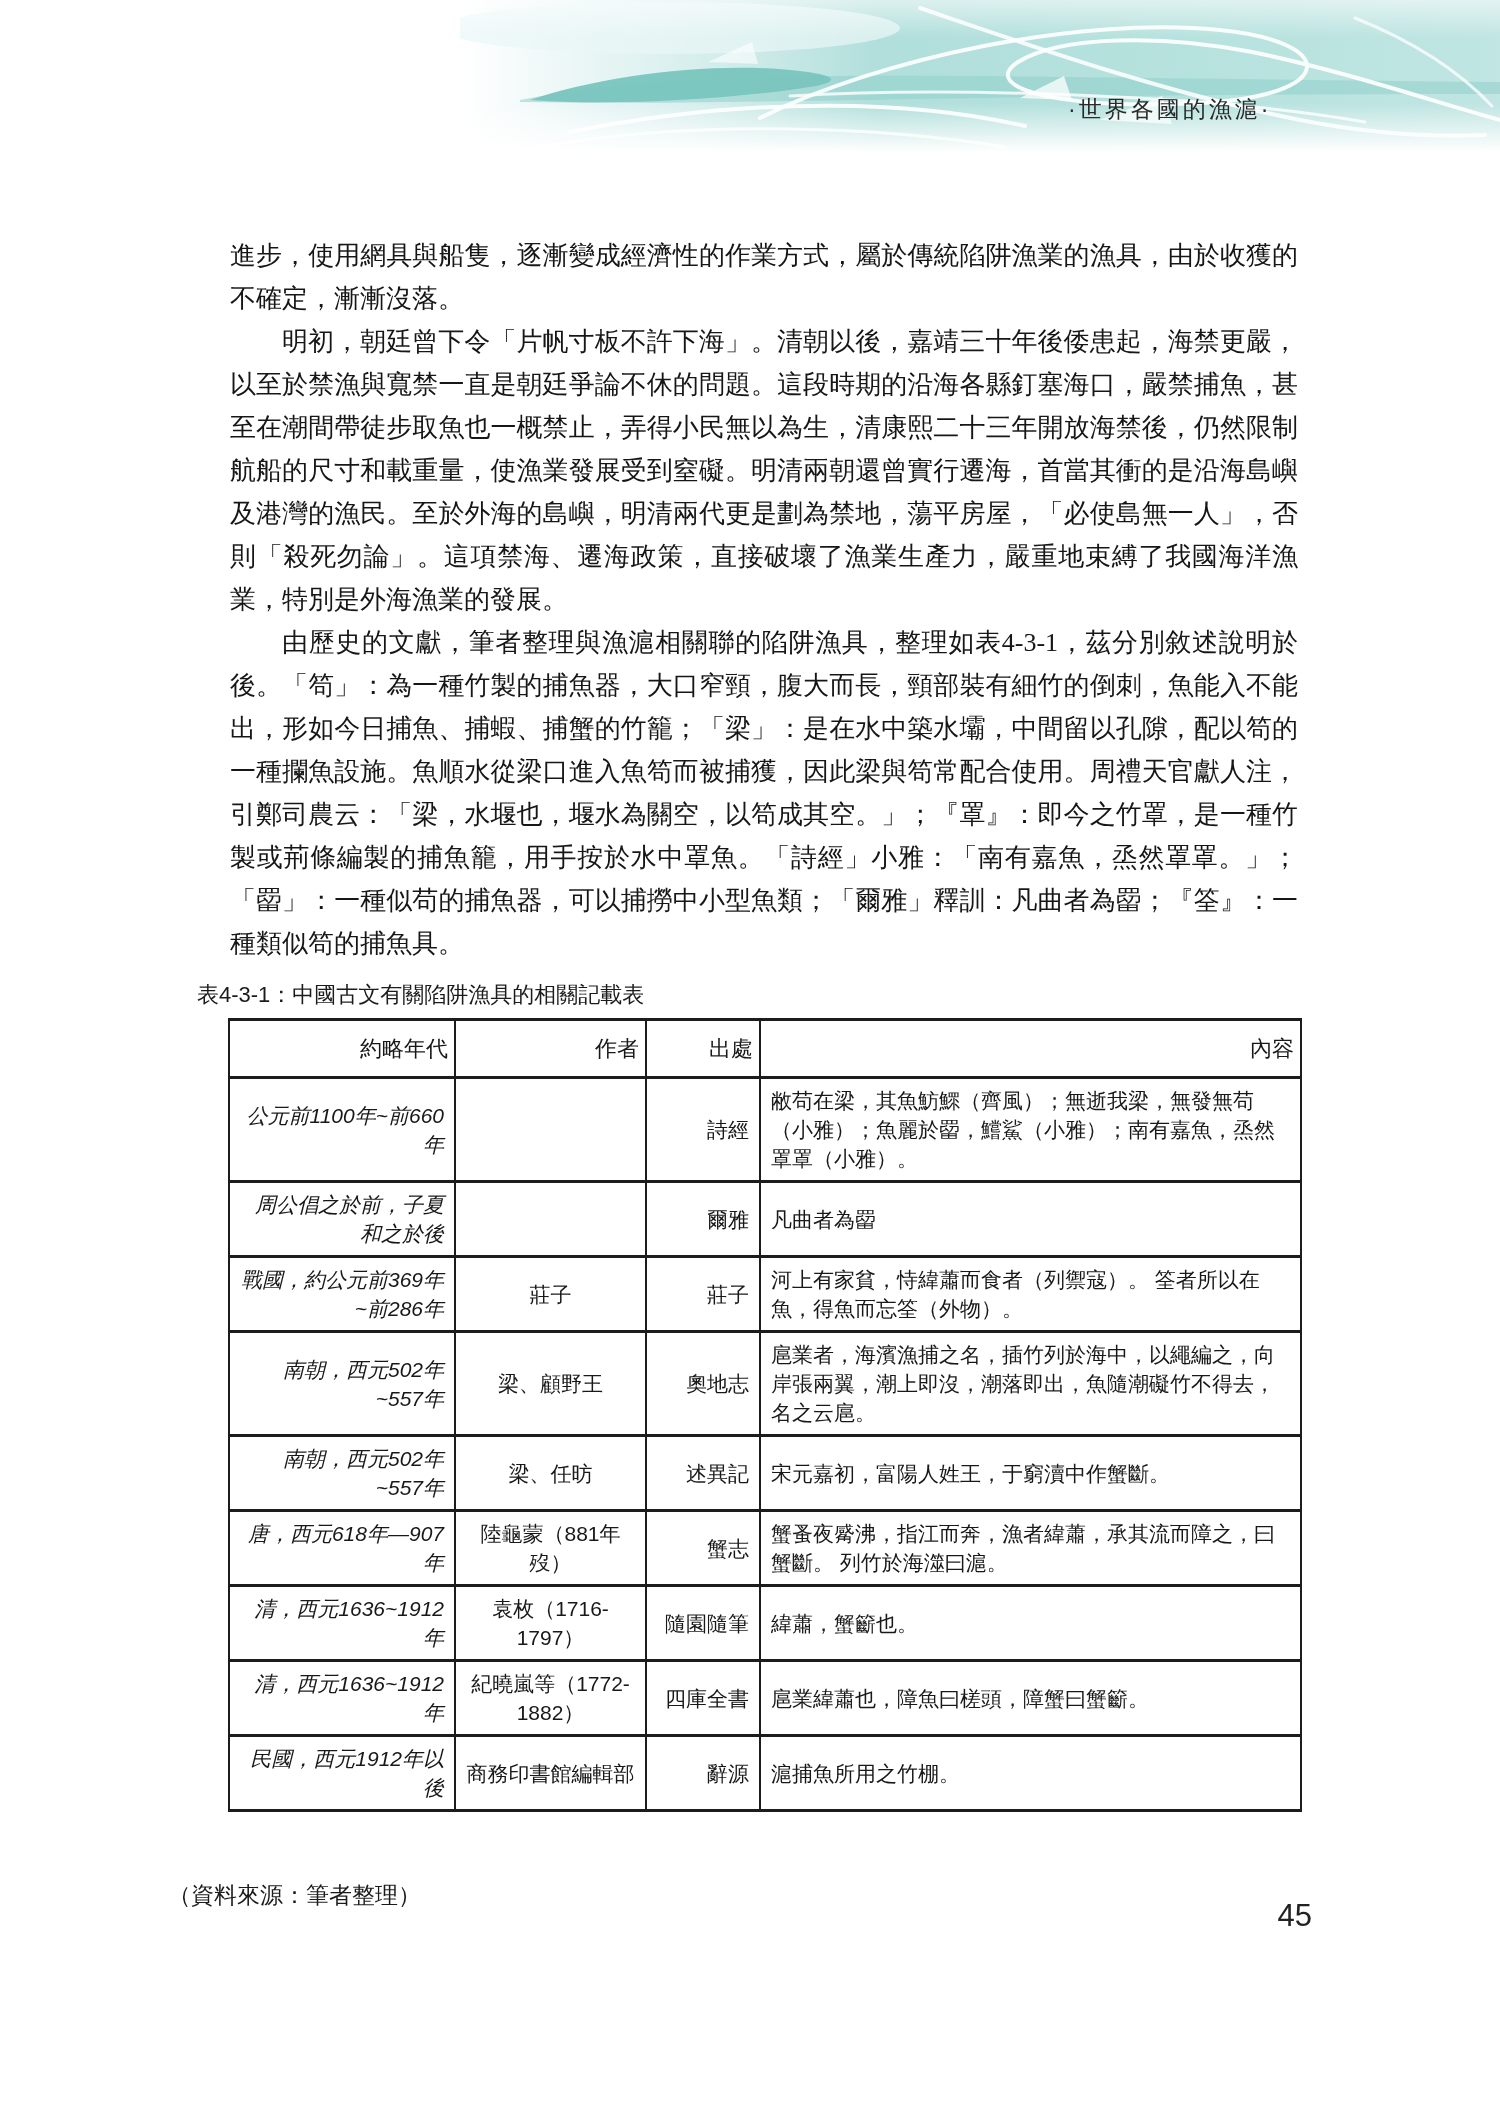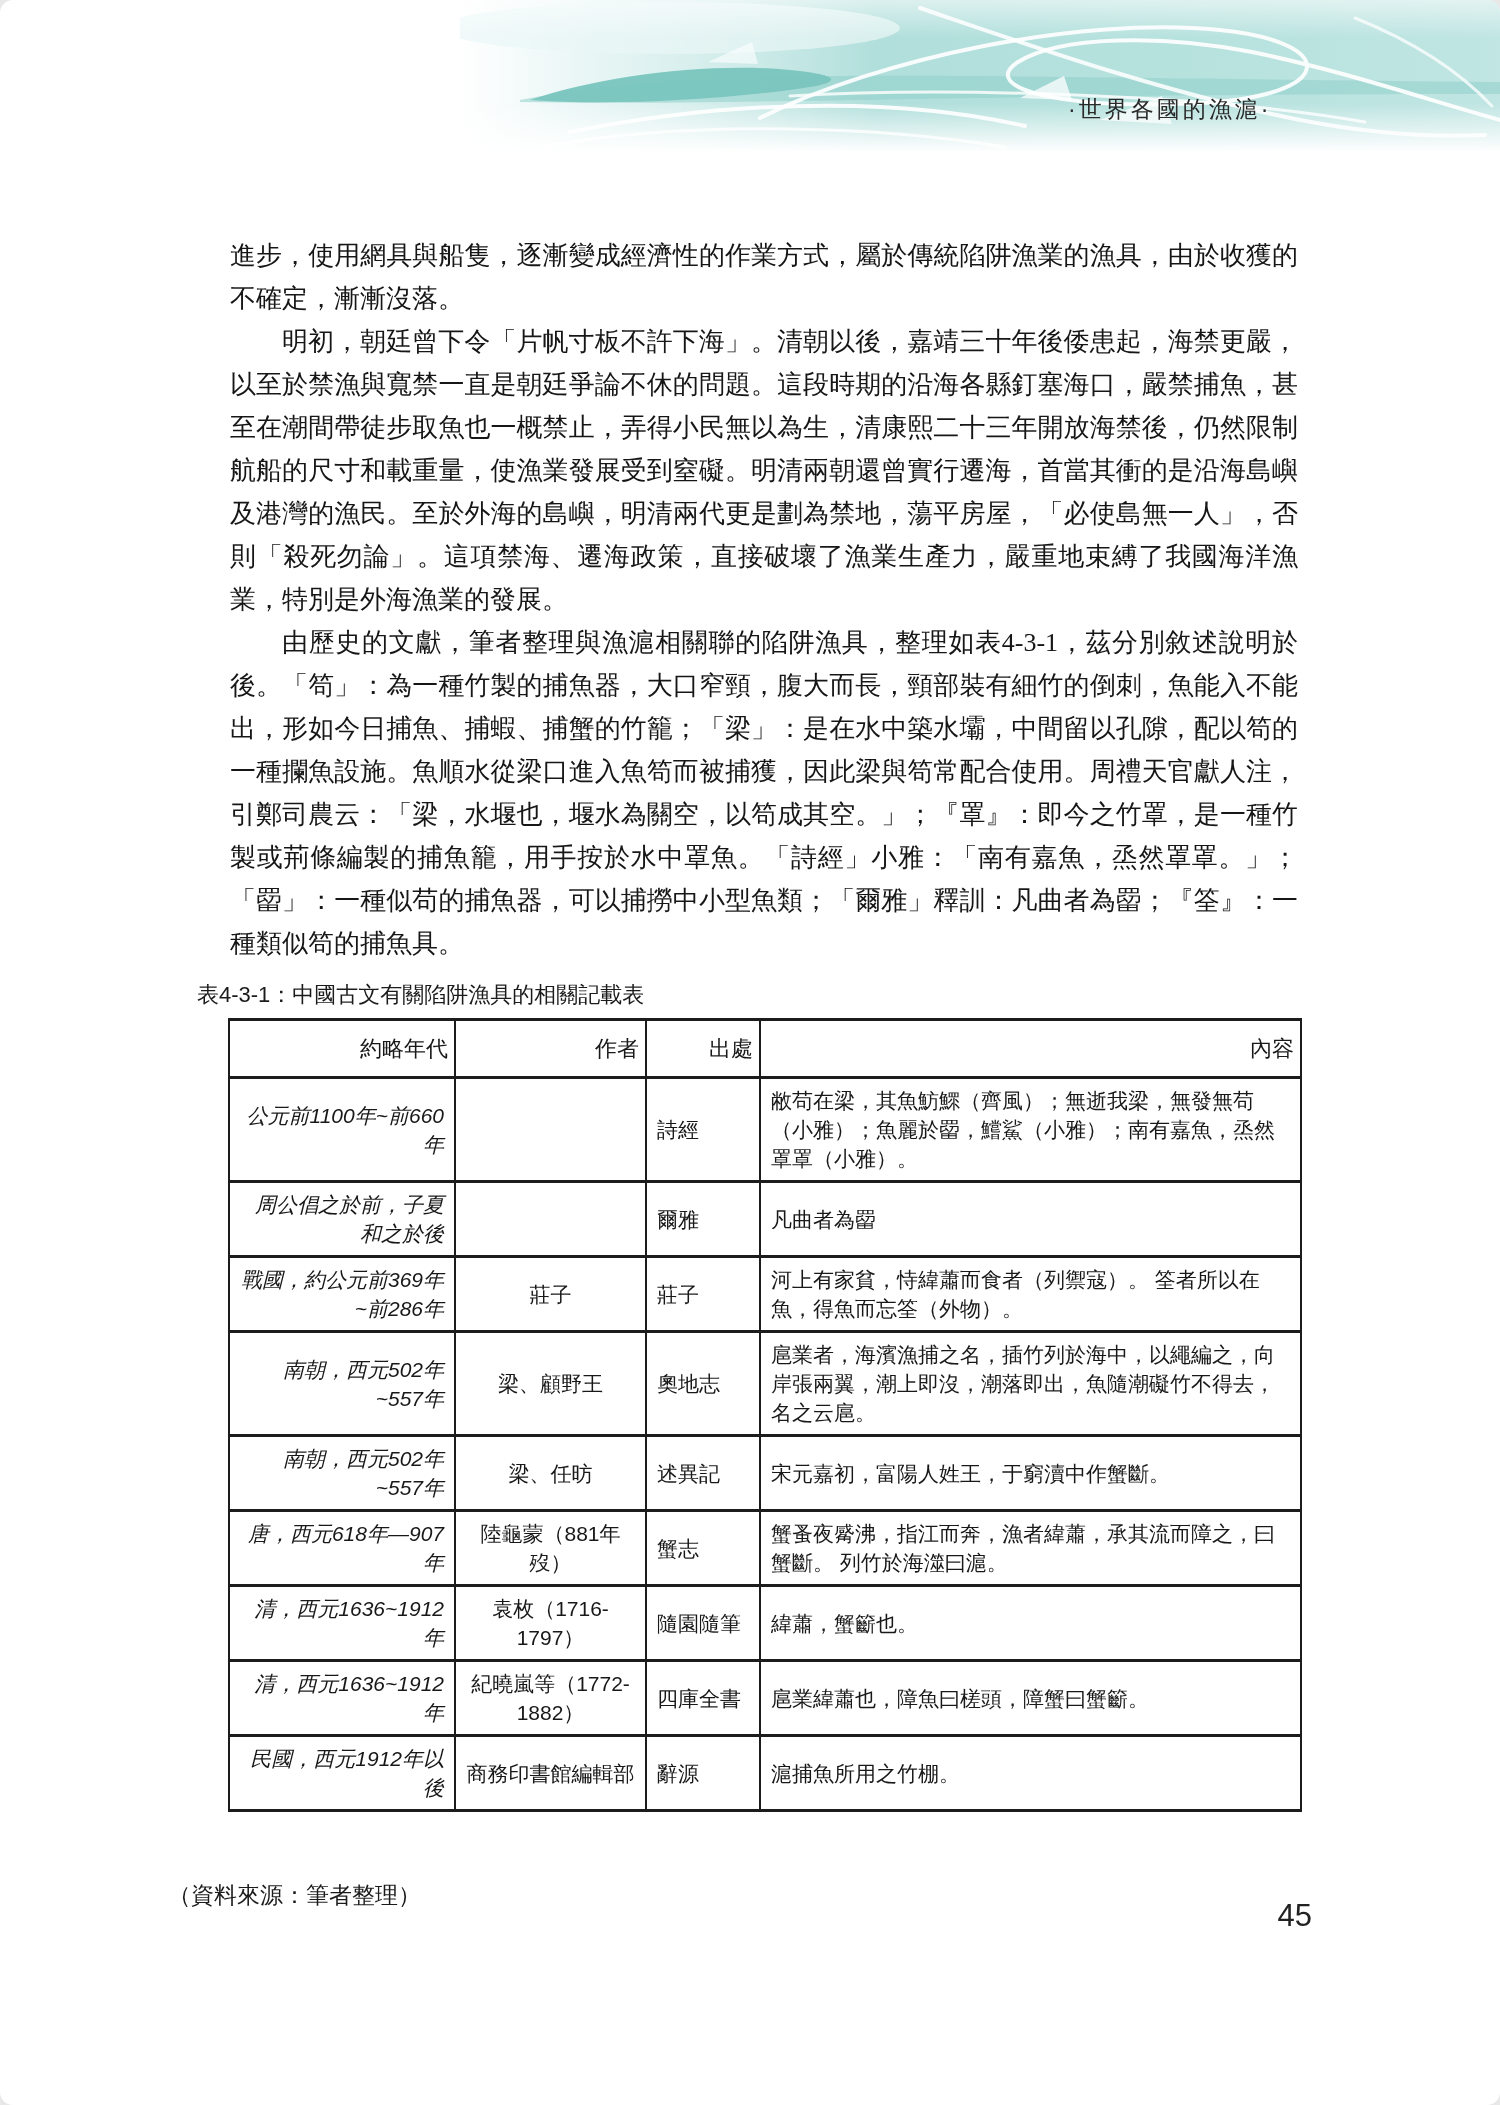--- a/index.html
+++ b/index.html
@@ -1,20 +1,19 @@
 <!DOCTYPE html>
 <html><head>
 <meta charset="utf-8">
 <style>
   html,body{margin:0;padding:0;background:#e8e8e8;}
   .page{
     position:relative; width:1500px; height:2105px; margin:0 auto;
     background:#ffffff; overflow:hidden; color:#1b1b1b;
     font-family:"Liberation Serif","DejaVu Serif",serif;
-    border-radius:13px;
   }
   
   .banner{position:absolute; top:0; left:460px; width:1040px; height:152px;}
   .banner svg{display:block;}
   .running-head{
     position:absolute; top:94px; left:1068px;
     font-family:"Liberation Sans","DejaVu Sans",sans-serif;
     font-size:23px; letter-spacing:3px; color:#2a2a2a;
   }
   
@@ -42,21 +41,21 @@
     border-left:2px solid #1c1c1c; border-right:2px solid #1c1c1c;
     border-top:3px solid #1c1c1c; border-bottom:3px solid #1c1c1c;
     vertical-align:middle;
   }
   table.records th{
     font-weight:normal; text-align:right; padding:13px 6px; font-size:22px;
   }
   table.records td{padding:7px 10px;}
   td.cell-era{text-align:right;font-style:italic;}
   td.cell-author{text-align:center; padding:7px 4px;}
-  td.cell-source{text-align:left; padding:7px 2px;}
+  td.cell-source{text-align:right; padding:7px 2px;}
   td.cell-content{text-align:left;}
   
   .source-note{
     position:absolute; top:1880px; left:168px;
     font-family:"Liberation Sans","DejaVu Sans",sans-serif;
     font-size:23px; color:#1b1b1b;
   }
   .page-number{
     position:absolute; top:1898px; left:1252px; width:60px; text-align:right;
     font-family:"Liberation Sans","DejaVu Sans",sans-serif;

